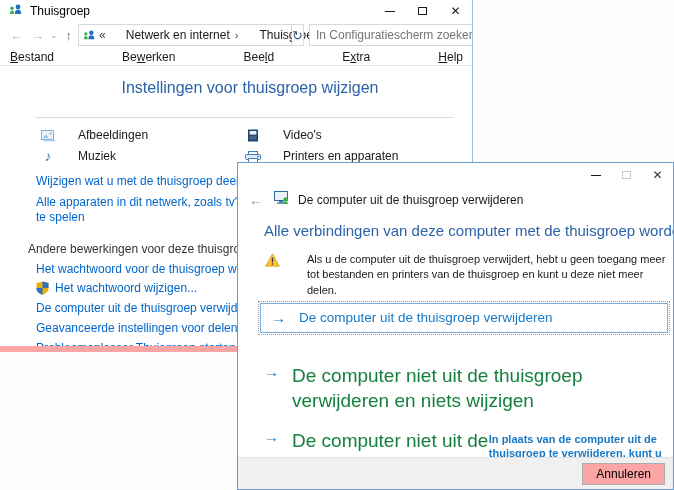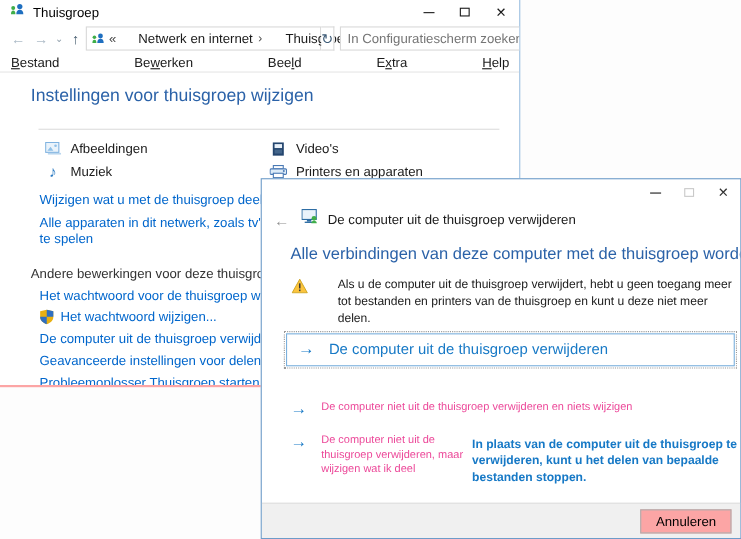--- a/index.html
+++ b/index.html
@@ -5,21 +5,21 @@
   html,body{margin:0;padding:0;}
   body{
     width:674px;height:490px;position:relative;overflow:hidden;
     background:#fdfdfd;
     font-family:"Liberation Sans", sans-serif;
     -webkit-font-smoothing:antialiased;
   }
   
   .main-window{
     position:absolute;left:0;top:0;width:473px;height:352px;
-    background:#fff;border-right:1px solid #9abfe0;border-bottom:2px solid #fca5a5;
+    background:#fff;border-right:1px solid #9abfe0;border-bottom:6px solid #fca5a5;
     box-sizing:border-box;overflow:hidden;
   }
   .titlebar{height:22px;display:flex;align-items:center;}
   .titlebar .app-icon{margin-left:9px;flex:none;}
   .titlebar .title-text{font-size:12px;color:#000;margin-left:7px;}
   .caption-buttons{margin-left:auto;display:flex;height:100%;}
   .cap-btn{width:33px;height:100%;display:flex;align-items:center;justify-content:center;color:#1a1a1a;font-size:11px;}
   .glyph-min{display:block;width:10px;height:1px;background:#1a1a1a;}
   .glyph-max{display:block;width:9px;height:8px;border:1px solid #1a1a1a;box-sizing:border-box;}
   .glyph-max.disabled{border-color:#c9c9c9;}
@@ -38,26 +38,26 @@
   .refresh-box{height:22px;width:22px;box-sizing:border-box;border:1px solid #d9d9d9;border-left:none;display:flex;align-items:center;justify-content:center;color:#3c5a76;font-size:13px;background:#fff;}
   .search-box{height:22px;box-sizing:border-box;border:1px solid #d9d9d9;flex:1;margin-left:5px;display:flex;align-items:center;padding:0 6px;background:#fff;}
   .search-box .ph{font-size:12px;color:#757575;white-space:nowrap;overflow:hidden;}
   
   .menubar{height:17px;display:flex;align-items:center;padding-left:8px;border-bottom:1px solid #e6e6e6;justify-content:space-between;}
   .menu-item{font-size:12px;color:#1a1a1a;padding:0 9px;}
   .menu-item:first-child{padding-left:2px;}
   .mn-u{text-decoration:underline;}
   
   .content{padding:13px 0 0 28px;}
-  .page-heading{font-size:16px;font-weight:400;color:#2b62a8;margin:0;}
+  .page-heading{font-size:16px;font-weight:400;color:#2b62a8;margin:0;text-align:center;}
   .section-header{display:flex;align-items:center;margin-top:17px;margin-right:18px;}
   .section-header .sec-label{font-size:12px;color:#333;white-space:nowrap;}
   .section-header .sec-line{flex:1;height:1px;background:#dcdcdc;margin-left:7px;margin-top:3px;}
   .lib-grid{display:grid;grid-template-columns:205px 1fr;margin-top:7px;margin-left:12px;row-gap:1px;}
-  .lib-item{display:flex;align-items:center;gap:8px;font-size:12px;color:#1a1a1a;padding:3px 0;}
+  .lib-item{display:flex;align-items:flex-end;gap:22px;font-size:12px;color:#1a1a1a;padding:3px 0;}
   .lib-item .li-icon{flex:none;width:16px;display:flex;justify-content:center;}
   .link{color:#0066cc;font-size:12px;white-space:nowrap;display:block;}
   .share-link{margin:8px 0 0 8px;}
   .devices-link{margin:7px 0 0 8px;line-height:1.25;}
   .links-list{margin-left:8px;}
   .links-list .link{margin-top:6px;}
   .shield-row{display:flex;align-items:center;gap:6px;margin-top:5px;}
   .shield-row .link{margin-top:0;}
   .music-glyph{color:#2e7cc3;font-size:14px;line-height:1;}
   
@@ -76,21 +76,21 @@
   .warning-row .warn-icon{flex:none;margin-top:1px;}
   .warning-text{font-size:11px;color:#1a1a1a;line-height:1.4;max-width:376px;}
   .cmd-box{margin:3px 3px 0 20px;border:1px dotted #9a9a9a;padding:1px;}
   .cmd-box-inner{border:1px solid #7ab0dd;display:flex;align-items:center;gap:13px;padding:6px 10px 7px 10px;}
   .cmd-arrow{color:#1779c6;font-size:15px;font-weight:bold;line-height:1;flex:none;}
   .cmd-label{color:#1779c6;font-size:13.5px;white-space:nowrap;}
   .opt-row{display:flex;gap:13px;margin-left:26px;align-items:flex-start;}
   .opt2{margin-top:29px;}
   .opt3{margin-top:15px;}
   .opt-col{display:flex;flex-direction:row;}
-  .opt-label{color:#ec4899;font-size:10px;line-height:1.3;max-width:372px;white-space:normal;}
+  .opt-label{color:#15803d;font-size:19px;line-height:1.3;max-width:372px;white-space:normal;}
   .opt-note{color:#1779c6;font-size:11px;font-weight:bold;line-height:1.35;max-width:368px;margin-top:3px;}
   .dlg-footer{position:absolute;left:0;right:0;bottom:0;height:32px;background:#f0f0f0;border-top:1px solid #dfdfdf;display:flex;align-items:center;justify-content:flex-end;padding-right:8px;box-sizing:border-box;}
   .btn{background:#fca5a5;border:1px solid #adadad;font-size:12px;color:#000;padding:3px 13px;font-family:"Liberation Sans",sans-serif;}
 </style>
 </head>
 <body>
 
 <div class="main-window">
 
   <div class="titlebar">

